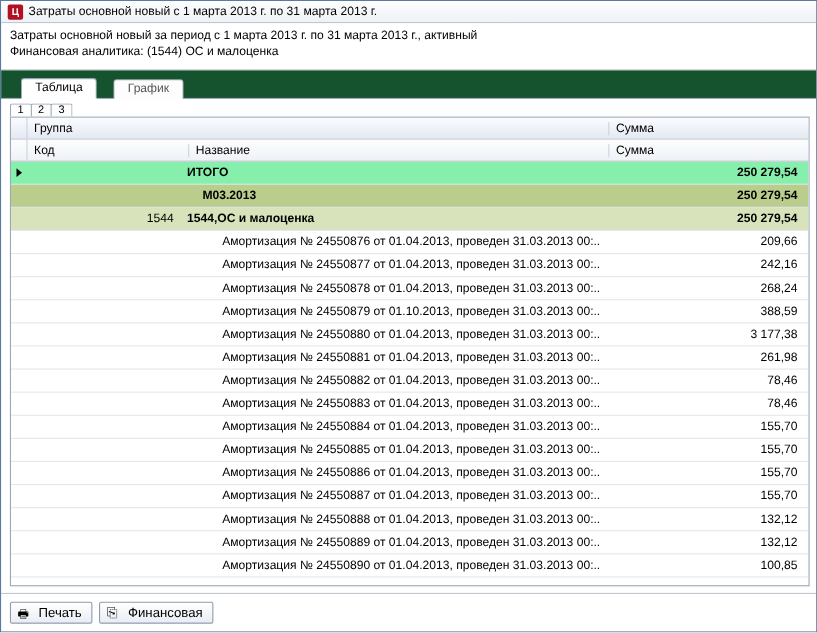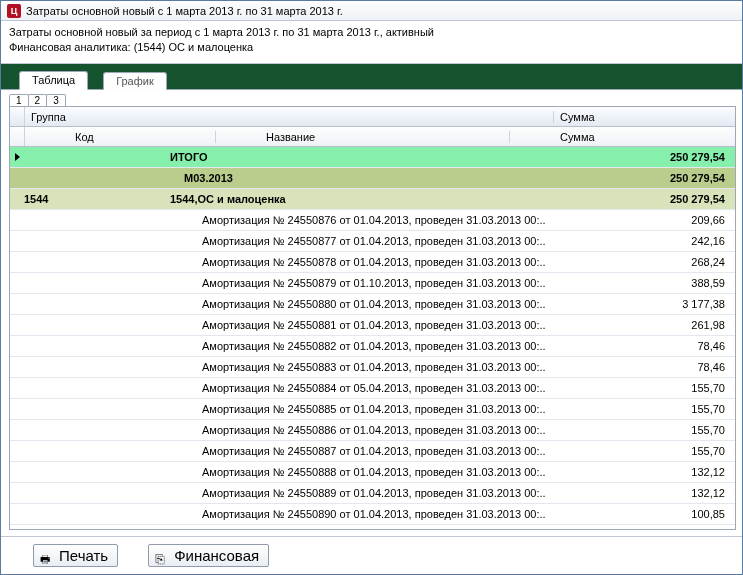--- a/index.html
+++ b/index.html
@@ -99,39 +99,39 @@
     flex-direction: column;
     position: relative;
   }
   .grid-header-row {
     display: flex;
     background: linear-gradient(#fafcff, #e4e9f2);
     border-bottom: 1px solid #b6bfcb;
     height: 19px;
     align-items: center;
   }
-  .grid-header-row.sub { background: linear-gradient(#fdfdfd,#eef2f7); gap: 44px; }
+  .grid-header-row.sub { background: linear-gradient(#fdfdfd,#eef2f7); }
   .col-marker { width: 14px; border-right: 1px solid #cbd3de; height: 100%; }
   .col-code   { width: 140px; border-right: 1px solid #cbd3de; padding-left: 6px; }
   .col-name   { flex: 1 1 auto; border-right: 1px solid #cbd3de; padding-left: 6px; }
   .col-sum    { width: 175px; padding-left: 6px; }
   .col-sum.header { }
   .grid-body {
     flex: 1 1 auto;
     overflow-y: scroll;
     overflow-x: hidden;
   }
   .row {
     display: flex;
     height: 20px;
     align-items: center;
     border-bottom: 1px solid #e3e7ee;
   }
   .row .cell-marker { width: 14px; display: flex; align-items: center; justify-content: center; }
-  .row .cell-code   { width: 140px; padding-right: 6px; box-sizing: border-box; font-weight: bold; }
+  .row .cell-code   { width: 140px; text-align: right; padding-right: 6px; box-sizing: border-box; font-weight: normal; }
   .row .cell-name   { flex: 1 1 auto; padding-left: 6px; overflow: hidden; white-space: nowrap; text-overflow: ellipsis; }
   .row .cell-sum    { width: 160px; text-align: right; padding-right: 10px; box-sizing: border-box; }
   .row.level0 { background: #86efac; font-weight: bold; }
   .row.level1 { background: #bacd8c; font-weight: bold; }
   .row.level2 { background: #d8e3bb; font-weight: bold; }
   .row.level0 .cell-name { padding-left: 6px; }
   .row.level1 .cell-name { padding-left: 20px; }
   .row.level2 .cell-name { padding-left: 6px; }
   .row.detail .cell-name { padding-left: 38px; font-weight: normal; }
   .row.detail .cell-code { font-weight: normal; }
@@ -149,22 +149,21 @@
   }
   .btn {
     border: 1px solid #8f9bab;
     background: linear-gradient(#fff,#e9edf3);
     border-radius: 2px;
     padding: 2px 9px 2px 6px;
     display: flex;
     align-items: center;
     gap: 5px;
     cursor: default;
-    font-size: 15px;
-    margin-left: 24px;
+    font-size: 12px;
   }
   .btn .ico { width: 14px; height: 12px; display:inline-block; }
   .ico-print::before { content: "🖶"; font-size: 11px; position: relative; top: -1px; }
   .ico-copy::before  { content: "⎘"; font-size: 12px; position: relative; top: -1px; }
   
   .grid-body::-webkit-scrollbar { width: 16px; }
   .grid-body::-webkit-scrollbar-track { background: #eef2f7; border-left:1px solid #cbd3de; }
   .grid-body::-webkit-scrollbar-thumb { background: #c5cede; border:1px solid #9aa6b6; }
 </style>
 </head>
@@ -273,21 +272,21 @@
         </div>
         <div class="row detail">
           <div class="cell-marker"></div>
           <div class="cell-code"></div>
           <div class="cell-name">Амортизация № 24550883 от 01.04.2013, проведен 31.03.2013 00:..</div>
           <div class="cell-sum">78,46</div>
         </div>
         <div class="row detail">
           <div class="cell-marker"></div>
           <div class="cell-code"></div>
-          <div class="cell-name">Амортизация № 24550884 от 05.04.2013, проведен 31.03.2013 00:..</div>
+          <div class="cell-name">Амортизация № 24550884 от 01.04.2013, проведен 31.03.2013 00:..</div>
           <div class="cell-sum">155,70</div>
         </div>
         <div class="row detail">
           <div class="cell-marker"></div>
           <div class="cell-code"></div>
           <div class="cell-name">Амортизация № 24550885 от 01.04.2013, проведен 31.03.2013 00:..</div>
           <div class="cell-sum">155,70</div>
         </div>
         <div class="row detail">
           <div class="cell-marker"></div>

